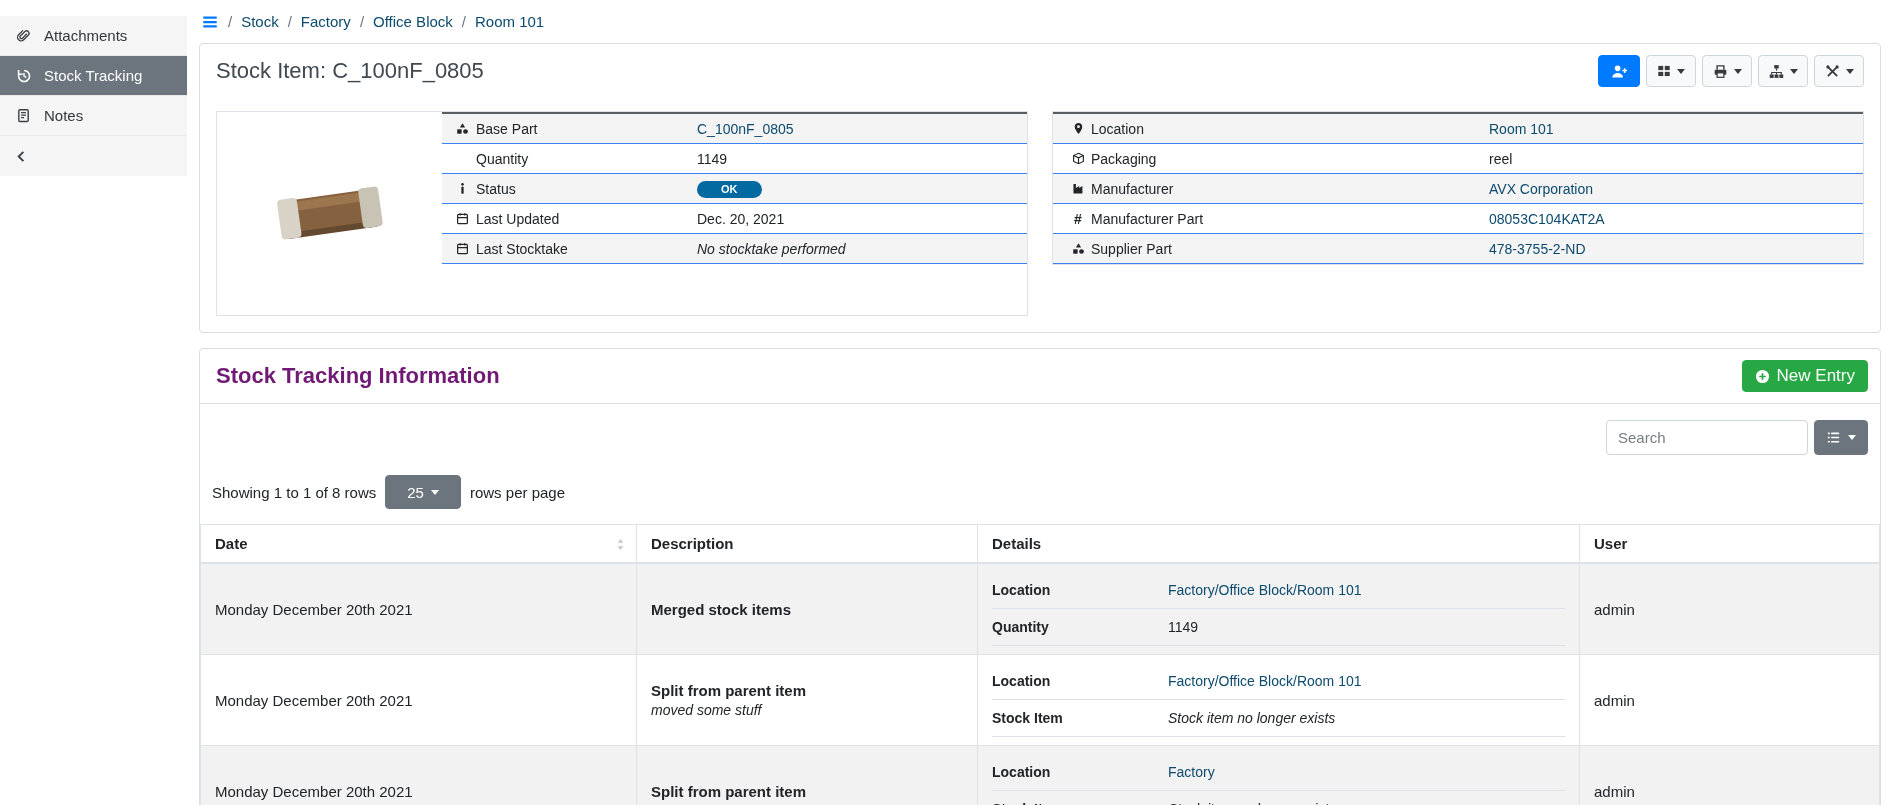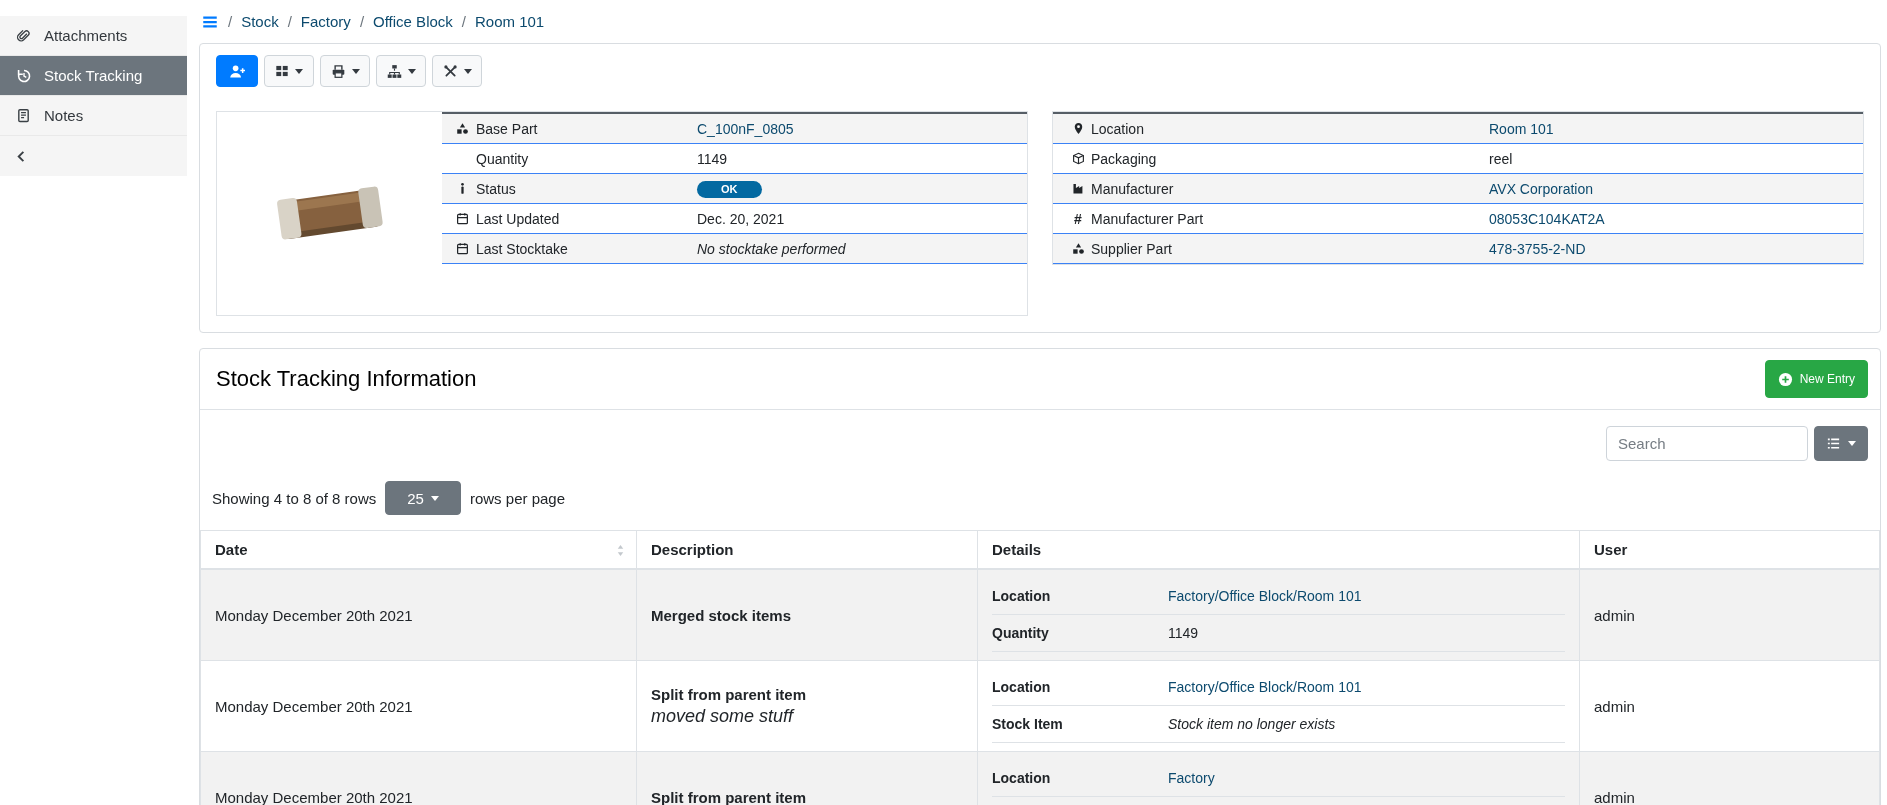--- a/index.html
+++ b/index.html
@@ -28,21 +28,21 @@
   .card{border:1px solid #d9dde1;border-radius:4px;background:#fff}
   .card-head{display:flex;justify-content:space-between;align-items:center;padding:11px 16px 8px 16px}
   .page-title{font-size:22px;font-weight:500;color:#404850}
 
   .toolbar{display:flex;gap:6px}
   .btn{height:32px;border-radius:4px;border:1px solid transparent;display:inline-flex;
     align-items:center;justify-content:center;cursor:pointer;font-size:15px;background:none}
   .btn-blue{width:42px;background:#007bff;border-color:#007bff;color:#fff}
   .btn-light{width:50px;background:#f8f9fa;border-color:#cfd5da;color:#343a40;gap:6px}
   .btn-dark{background:#6c757d;border-color:#6c757d;color:#fff;gap:7px}
-  .btn-green{height:38px;background:#28a745;border-color:#28a745;color:#fff;gap:7px;padding:0 12px;font-size:12px}
+  .btn-green{height:32px;background:#28a745;border-color:#28a745;color:#fff;gap:7px;padding:0 12px;font-size:17px}
   .caret{width:0;height:0;border-left:4px solid transparent;border-right:4px solid transparent;
     border-top:5px solid currentColor;display:inline-block}
 
   
   .panels{display:flex;gap:24px;padding:16px;align-items:flex-start}
   .panel{flex:1;border:1px solid #dee2e6;background:#fff}
   .panel-left{display:flex;height:205px;overflow:hidden}
   .thumb{flex:0 0 225px;display:flex;align-items:center;justify-content:center;cursor:pointer}
   .info-table{flex:1;border-top:2px solid #565e66}
   .panel-right .info-table{border-top:2px solid #565e66}
@@ -57,39 +57,39 @@
   .ival{flex:1}
   .italic{font-style:italic}
   .badge-ok{display:inline-block;background:#0369a1;color:#fff;font-size:11px;font-weight:bold;
     padding:3px 24px;border-radius:10px;line-height:1}
   .hash{font-weight:bold;font-size:14px;line-height:1}
 
   
   .card2{margin-top:15px}
   .card2-head{display:flex;justify-content:space-between;align-items:center;
     padding:11px 12px 11px 16px;border-bottom:1px solid #dee2e6}
-  .section-title{font-size:22px;font-weight:400;color:#000000}
+  .section-title{font-size:22px;font-weight:700;color:#701a75}
 
   .table-tools{display:flex;justify-content:flex-end;align-items:flex-start;gap:6px;padding:16px 12px 0 12px}
   .search-input{width:202px;height:35px;border:1px solid #ced4da;border-radius:4px;
     padding:0 11px;font-size:15px;color:#495057;font-family:inherit}
   .search-input::placeholder{color:#767d84}
   .cols-btn{width:54px;height:35px}
 
   .page-row{display:flex;align-items:center;gap:9px;padding:0 12px;margin-top:20px;font-size:15px}
   .pgsize-btn{height:34px;padding:0 21px}
 
   table.track{width:100%;border-collapse:collapse;table-layout:fixed;margin-top:15px}
   table.track th{border:1px solid #dee2e6;border-bottom:2px solid #dee2e6;text-align:left;
     font-size:15px;font-weight:bold;padding:10px 14px;position:relative;background:#fff}
   table.track td{border:1px solid #dee2e6;font-size:15px;vertical-align:middle;padding:8px 14px}
   table.track tbody tr:nth-child(odd){background:#f2f2f2}
   .sort-ico{position:absolute;right:10px;top:12px}
   .desc-main{font-weight:bold}
-  .desc-note{font-style:italic;font-size:18px;margin-top:3px}
+  .desc-note{font-style:italic;font-size:14px;margin-top:3px}
   .desc-note:empty{display:none}
   td.details-cell{padding:4px 22px 4px 20px}
   .drow{display:flex;align-items:center;height:37px;border-bottom:1px solid #dee2e6;font-size:14px}
   .dlabel{flex:0 0 176px;font-weight:bold}
   .dval{flex:1}
 </style>
 </head>
 <body>
 
 <aside class="sidebar">
@@ -142,20 +142,21 @@
     <span class="sep">/</span>
     <a>Factory</a>
     <span class="sep">/</span>
     <a>Office Block</a>
     <span class="sep">/</span>
     <a>Room 101</a>
   </div>
 
   <section class="card">
     <div class="card-head">
+      <div class="page-title">Stock Item: C_100nF_0805</div>
       <div class="toolbar">
         <button class="btn btn-blue">
           <span class="ico">
             <svg viewBox="0 0 18 16" width="17" height="15">
                 <circle cx="7" cy="4.6" r="3" fill="currentColor"></circle>
                 <path d="M1.2 14.5c.4-3.4 2.7-5 5.8-5s5.4 1.6 5.8 5z" fill="currentColor"></path>
                 <path d="M14.5 4.5v5M12 7h5" stroke="currentColor" stroke-width="1.6"></path>
               </svg>
           </span>
         </button>
@@ -344,21 +345,21 @@
         <span class="ico">
           <svg viewBox="0 0 16 16" width="15" height="15">
               <path d="M2 3.5h2M2 8h2M2 12.5h2M5.5 3.5h8.5M5.5 8h8.5M5.5 12.5h8.5" stroke="currentColor" stroke-width="1.8"></path>
             </svg>
         </span>
         <span class="caret"></span>
       </button>
     </div>
 
     <div class="page-row">
-      <span>Showing 4 to 8 of 8 rows</span>
+      <span>Showing 1 to 1 of 8 rows</span>
       <button class="btn btn-dark pgsize-btn">
         <span>25</span>
         <span class="caret"></span>
       </button>
       <span>rows per page</span>
     </div>
 
     <table class="track">
       <colgroup>
           <col style="width:436px">

